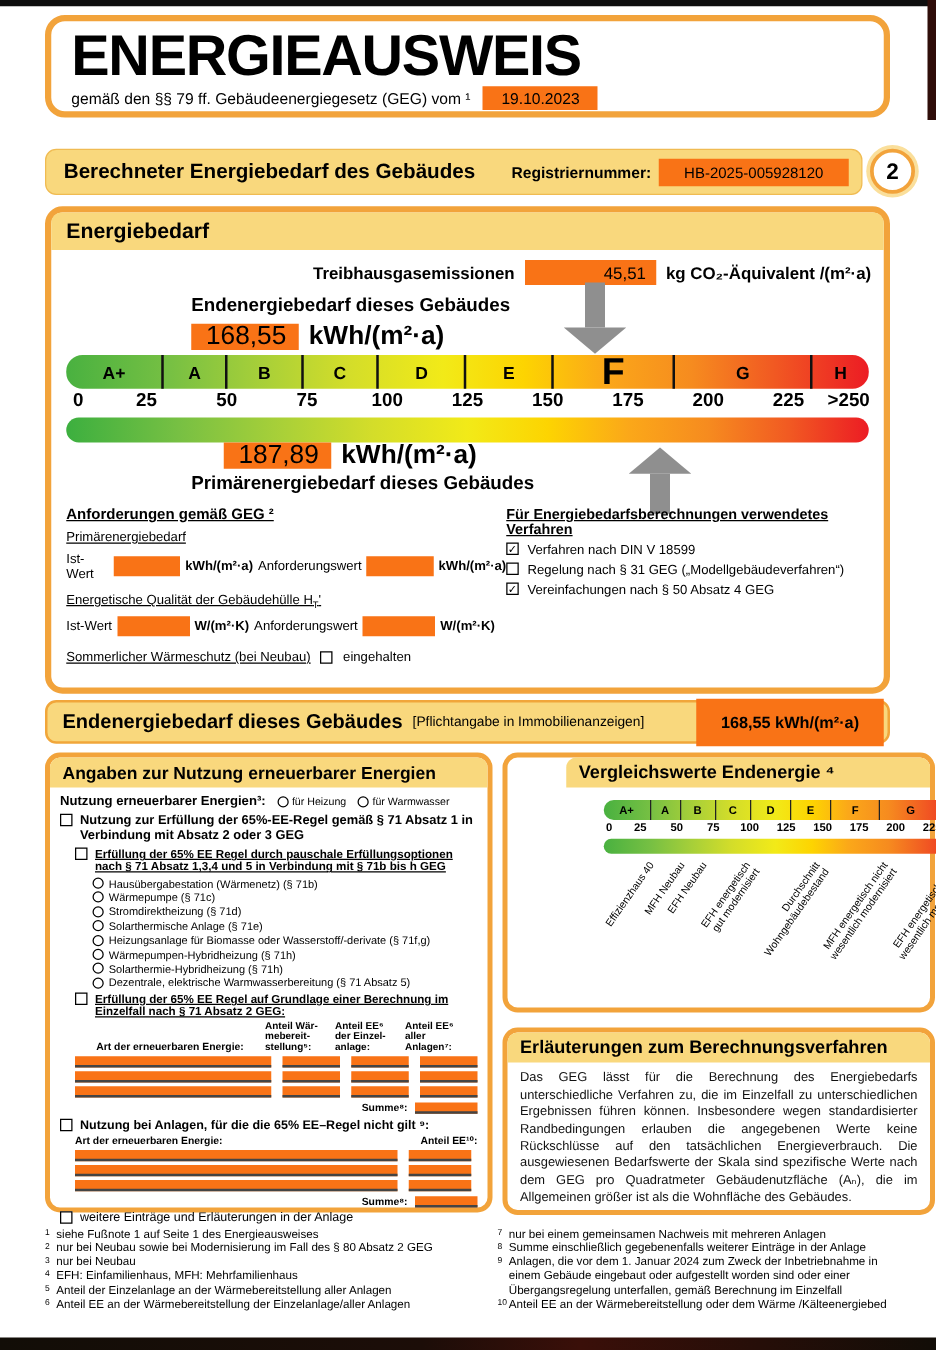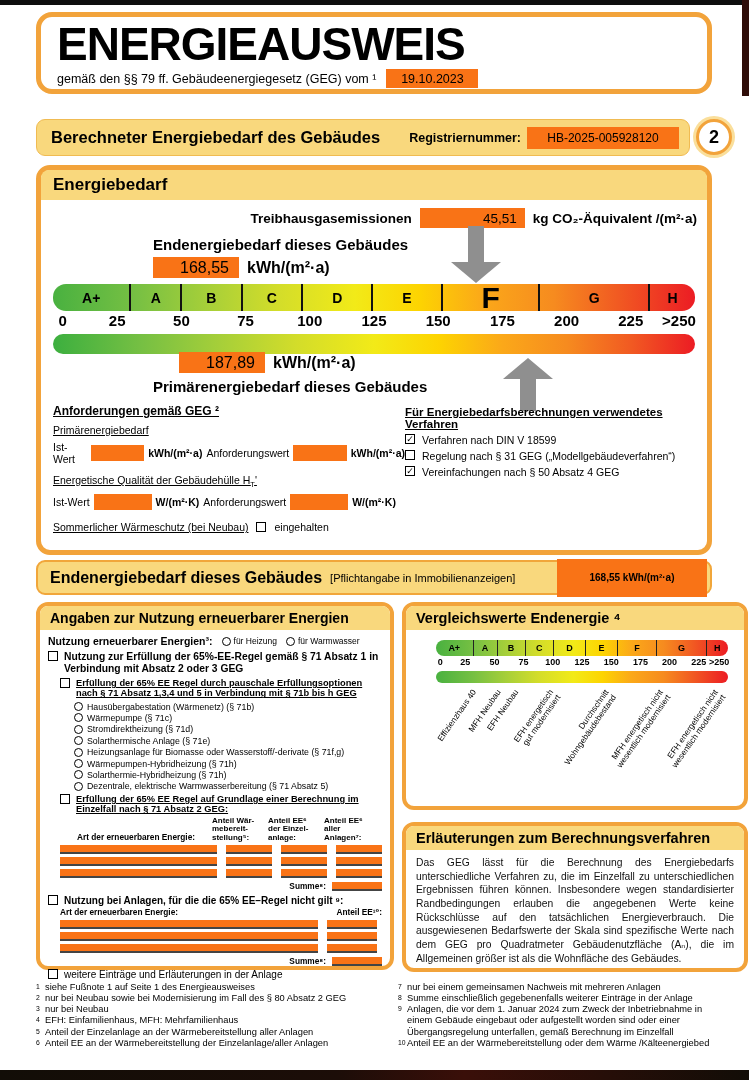--- a/index.html
+++ b/index.html
@@ -27,21 +27,21 @@
   .panel{background:#fff;border:5px solid #f2a33b;border-radius:14px;}
   .panel4{background:#fff;border:4px solid #f2a33b;border-radius:12px;}
   .phead{background:#f9d87d;border-radius:8px 8px 0 0;font-weight:700;padding:5px 12px;}
   
   .energy{left:36px;top:165px;width:676px;height:390px;}
   .energy .phead{font-size:17px;}
   .ebody{position:relative;height:346px;}
   .ghg-row{position:absolute;top:8px;right:10px;display:flex;align-items:center;gap:8px;font-size:13.5px;font-weight:700;}
   .ghg-val{width:105px;height:20px;display:flex;align-items:center;justify-content:flex-end;padding-right:8px;font-weight:400;}
   .end-lbl{position:absolute;left:112px;top:36px;font-size:15px;font-weight:700;}
-  .val-row{position:absolute;display:flex;align-items:center;gap:8px;font-size:16px;font-weight:700;}
+  .val-row{position:absolute;display:flex;align-items:center;gap:8px;font-size:21px;font-weight:700;}
   .val-box{width:86px;height:21px;display:flex;align-items:center;justify-content:flex-end;padding-right:10px;font-weight:400;}
   .arrow{position:absolute;width:50px;}
   .ar-stem{width:16px;margin:0 auto;background:#8f8f8f;}
   .ar-tri-dn{width:0;height:0;border-left:25px solid transparent;border-right:25px solid transparent;border-top:21px solid #8f8f8f;}
   .ar-tri-up{width:0;height:0;border-left:25px solid transparent;border-right:25px solid transparent;border-bottom:21px solid #8f8f8f;}
   .band{position:absolute;left:12px;right:12px;top:84px;height:27px;border-radius:13px;display:flex;
         background:linear-gradient(90deg,#49b140 0%,#77c043 13%,#a6cf39 24%,#d3dd2a 35%,#f2ea18 47%,#fdd401 57%,#fba819 67%,#f68b1f 78%,#f15a22 88%,#ec1c24 100%);}
   .seg{display:flex;align-items:center;justify-content:center;font-size:14px;font-weight:700;border-left:2px solid #111;}
   .seg:first-child{border-left:none;}
   .seg.cur{font-size:30px;line-height:1;}
@@ -58,21 +58,21 @@
   .bu{font-weight:700;}
   .meth{position:absolute;left:364px;top:206px;width:300px;font-size:10.5px;}
   .meth-title{font-size:11.5px;font-weight:700;text-decoration:underline;margin-bottom:4px;}
   .cb{width:10px;height:10px;border:1.5px solid #000;display:inline-flex;align-items:center;justify-content:center;font-size:9px;line-height:1;flex-shrink:0;background:#fff;}
   .meth-row{display:flex;align-items:flex-start;gap:7px;margin-top:4px;}
   .radio{width:9px;height:9px;border:1.3px solid #000;border-radius:50%;display:inline-block;flex-shrink:0;background:#fff;}
   
   .banner{left:36px;top:560px;width:676px;height:35px;background:#f9d87d;border:2px solid #f1a63a;border-radius:9px;display:flex;align-items:center;}
   .banner-title{font-size:16px;font-weight:700;margin-left:12px;}
   .banner-note{font-size:11px;margin-left:8px;flex:1;}
-  .banner-val{width:150px;height:38px;margin-right:3px;display:flex;align-items:center;justify-content:center;font-size:10px;font-weight:700;}
+  .banner-val{width:150px;height:38px;margin-right:3px;display:flex;align-items:center;justify-content:center;font-size:13px;font-weight:700;}
   
   .renew{left:36px;top:602px;width:358px;height:368px;}
   .renew .phead{font-size:14px;padding:4px 10px;}
   .rbody{padding:5px 8px 0 8px;font-size:9px;}
   .usage{display:flex;align-items:center;gap:9px;}
   .usage-lbl{font-size:10.5px;font-weight:700;}
   .ropt{display:flex;align-items:center;gap:3px;font-size:8.5px;}
   .crow{display:flex;align-items:flex-start;gap:6px;margin-top:4px;}
   .rule65{font-size:10.3px;font-weight:700;line-height:1.12;}
   .sub1{margin-left:12px;}
@@ -84,21 +84,21 @@
   .tbl-col{width:56px;font-size:8px;font-weight:700;line-height:1.07;white-space:pre-line;}
   .frow{display:flex;margin-left:12px;margin-top:3px;gap:9px;}
   .fart{width:170px;height:9px;border-bottom:2px solid #444;}
   .fsm{width:50px;height:9px;border-bottom:2px solid #444;}
   .sumrow{display:flex;justify-content:flex-end;align-items:flex-end;gap:6px;margin-top:3px;font-size:8.3px;font-weight:700;}
   .exhead{display:flex;justify-content:space-between;margin-left:12px;font-size:8.3px;font-weight:700;margin-top:1px;}
   .fart2{width:258px;height:9px;border-bottom:2px solid #444;}
   .exlbl{font-size:10px;font-weight:700;}
   .morelbl{font-size:10px;}
   
-  .compare{left:402px;top:602px;width:346px;height:208px;}
+  .compare{left:402px;top:602px;width:346px;height:208px;padding-left:47px;}
   .compare .phead{font-size:14.5px;padding:4px 10px;}
   .cbody{position:relative;padding:10px 0 0 0;height:166px;}
   .cscale{position:relative;margin-left:30px;width:292px;}
   .cband{height:16px;border-radius:8px;display:flex;
         background:linear-gradient(90deg,#49b140 0%,#77c043 13%,#a6cf39 24%,#d3dd2a 35%,#f2ea18 47%,#fdd401 57%,#fba819 67%,#f68b1f 78%,#f15a22 88%,#ec1c24 100%);}
   .cseg{display:flex;align-items:center;justify-content:center;font-size:9px;font-weight:700;border-left:1.5px solid #222;}
   .cseg:first-child{border-left:none;}
   .cticks{position:relative;height:13px;font-size:9px;font-weight:700;margin-top:1px;}
   .cbar{height:12px;border-radius:6px;margin-top:1px;
         background:linear-gradient(90deg,#49b140 0%,#77c043 13%,#a6cf39 24%,#d3dd2a 35%,#f2ea18 47%,#fdd401 57%,#fba819 67%,#f68b1f 78%,#f15a22 88%,#ec1c24 100%);}

